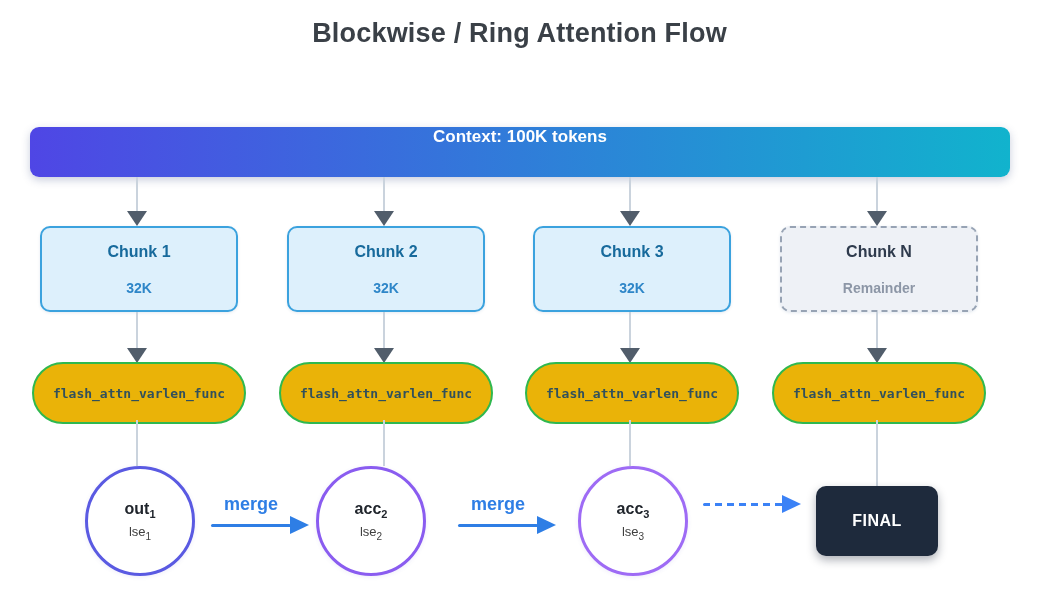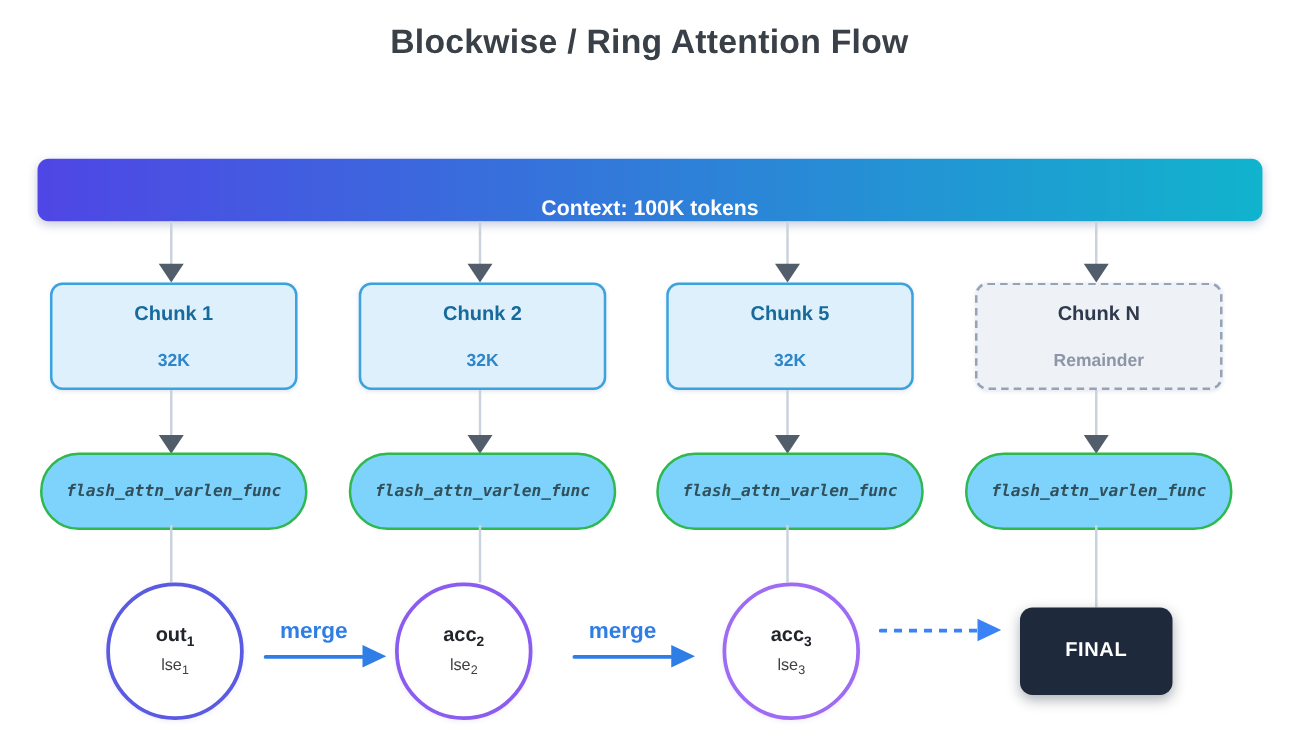--- a/index.html
+++ b/index.html
@@ -6,21 +6,21 @@
   .stage{
     position:relative; width:1039px; height:599px; overflow:hidden;
     font-family:"Liberation Sans","DejaVu Sans",sans-serif; background:#ffffff;
   }
   .title{
     position:absolute; left:0; top:18px; width:1039px; text-align:center;
     font-size:27px; font-weight:bold; color:#3a4047; letter-spacing:.2px;
   }
   .banner{
     position:absolute; left:30px; top:127px; width:980px; height:50px;
-    border-radius:9px; display:flex; align-items:flex-end; justify-content:center;
+    border-radius:9px; display:flex; align-items:flex-start; justify-content:center;
     box-shadow:0 3px 8px rgba(40,60,120,.25);
   }
   .banner .label{ color:#ffffff; font-size:17px; font-weight:bold; }
 
   .vline{ position:absolute; width:2px; background:#cad3dd; }
   .arrowhead-down{
     position:absolute; width:0; height:0;
     border-left:10px solid transparent; border-right:10px solid transparent;
     border-top:15px solid #515d6b;
   }
@@ -34,22 +34,22 @@
   .chunk .c-title{ font-size:16px; font-weight:bold; color:#176a9c; }
   .chunk .c-sub{ font-size:14px; color:#2e86c8;font-weight:bold; }
   .chunk.dashed{
     background:#eef1f6; border:2px dashed #97a3b4;
   }
   .chunk.dashed .c-title{ color:#2f3b4d; }
   .chunk.dashed .c-sub{ color:#8c96a6; }
 
   .pill{
     position:absolute; top:362px; width:210px; height:58px;
-    background:#7dd3fc; border:2px solid #2fb84f; border-radius:31px;
-    display:flex; align-items:center; justify-content:center;font-style:italic;
+    background:#eab308; border:2px solid #2fb84f; border-radius:31px;
+    display:flex; align-items:center; justify-content:center;
   }
   .pill .p-label{
     font-family:"DejaVu Sans Mono","Liberation Mono",monospace;
     font-size:13px; font-weight:600; color:#31505c;
   }
 
   .circle{
     position:absolute; top:466px; width:104px; height:104px;
     background:#ffffff; border:3px solid #6a5ae0; border-radius:50%;
     display:flex; flex-direction:column; align-items:center; justify-content:center; gap:4px;
@@ -125,21 +125,21 @@
   </div>
   <div class="vline" style="left:383px; top:420px; height:46px;"></div>
   <div class="circle" style="left: 316px; border-color: rgb(138, 92, 240);">
     <div class="main"><span>acc</span><sub>2</sub></div>
     <div class="sub2"><span>lse</span><sub>2</sub></div>
   </div>
 
   <div class="vline" style="left:629px; top:177px; height:35px;"></div>
   <div class="arrowhead-down" style="left:620px; top:211px;"></div>
   <div class="chunk" style="left:533px;">
-    <div class="c-title">Chunk 5</div>
+    <div class="c-title">Chunk 3</div>
     <div class="c-sub">32K</div>
   </div>
   <div class="vline" style="left:629px; top:312px; height:36px;"></div>
   <div class="arrowhead-down" style="left:620px; top:348px;"></div>
   <div class="pill" style="left:525px;">
     <span class="p-label">flash_attn_varlen_func</span>
   </div>
   <div class="vline" style="left:629px; top:420px; height:46px;"></div>
   <div class="circle" style="left: 578px; border-color: rgb(158, 107, 245);">
     <div class="main"><span>acc</span><sub>3</sub></div>

